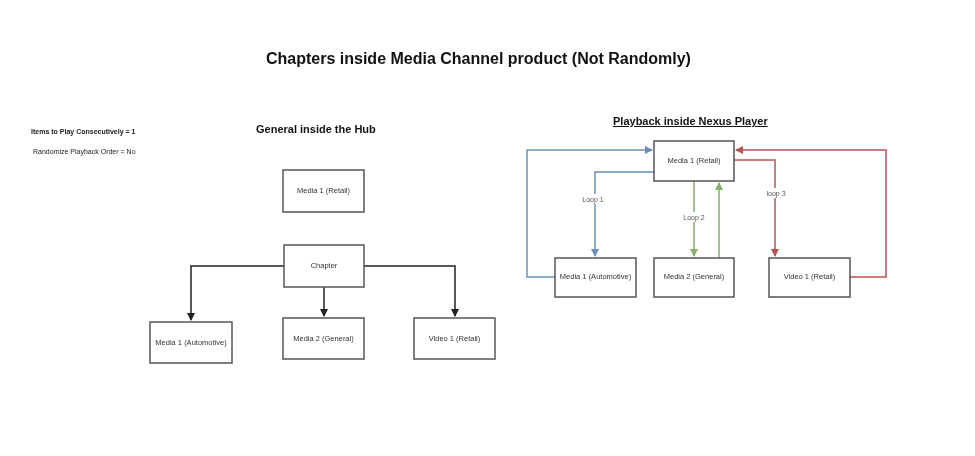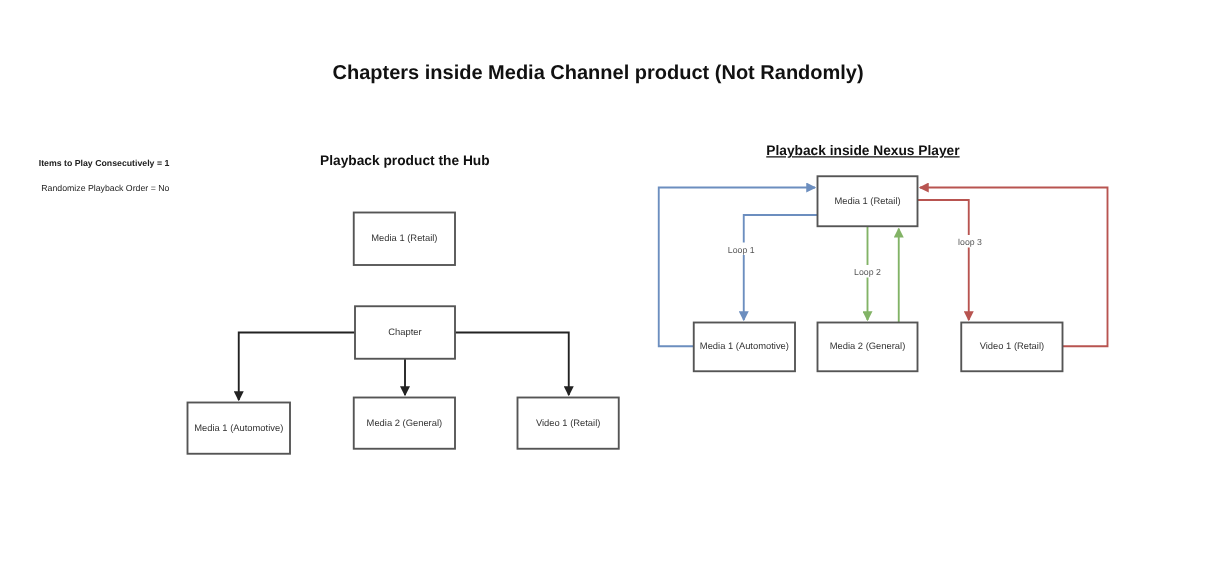--- a/index.html
+++ b/index.html
@@ -12,21 +12,21 @@
   .box rect { fill:#ffffff; stroke:#555; stroke-width:1.5; }
   .box text { font-family:"Liberation Sans", sans-serif; font-size:7.5px; fill:#333; text-anchor:middle; dominant-baseline:middle; }
   .edge-label { font-family:"Liberation Sans", sans-serif; font-size:7px; fill:#555; text-anchor:middle; }
 </style>
 </head>
 <body>
 
 <div class="title">Chapters inside Media Channel product (Not Randomly)</div>
 <div class="note bold" style="left:31px; top:128px;">Items to Play Consecutively = 1</div>
 <div class="note" style="left:33px; top:148px;">Randomize Playback Order = No</div>
-<div class="subtitle" style="left:256px; top:123px;">Playback product the Hub</div>
+<div class="subtitle" style="left:256px; top:123px;">General inside the Hub</div>
 <div class="subtitle" style="left:613px; top:115px;text-decoration:underline;">Playback inside Nexus Player</div>
 
 <svg id="canvas" width="975" height="456">
   <defs>
     <marker id="arrBlack" markerWidth="8" markerHeight="8" refX="7" refY="4" orient="auto" markerUnits="userSpaceOnUse">
       <path d="M0,0 L8,4 L0,8 Z" fill="#222"></path>
     </marker>
     <marker id="arrBlue" markerWidth="8" markerHeight="8" refX="7" refY="4" orient="auto" markerUnits="userSpaceOnUse">
       <path d="M0,0 L8,4 L0,8 Z" fill="#6c8ebf"></path>
     </marker>

